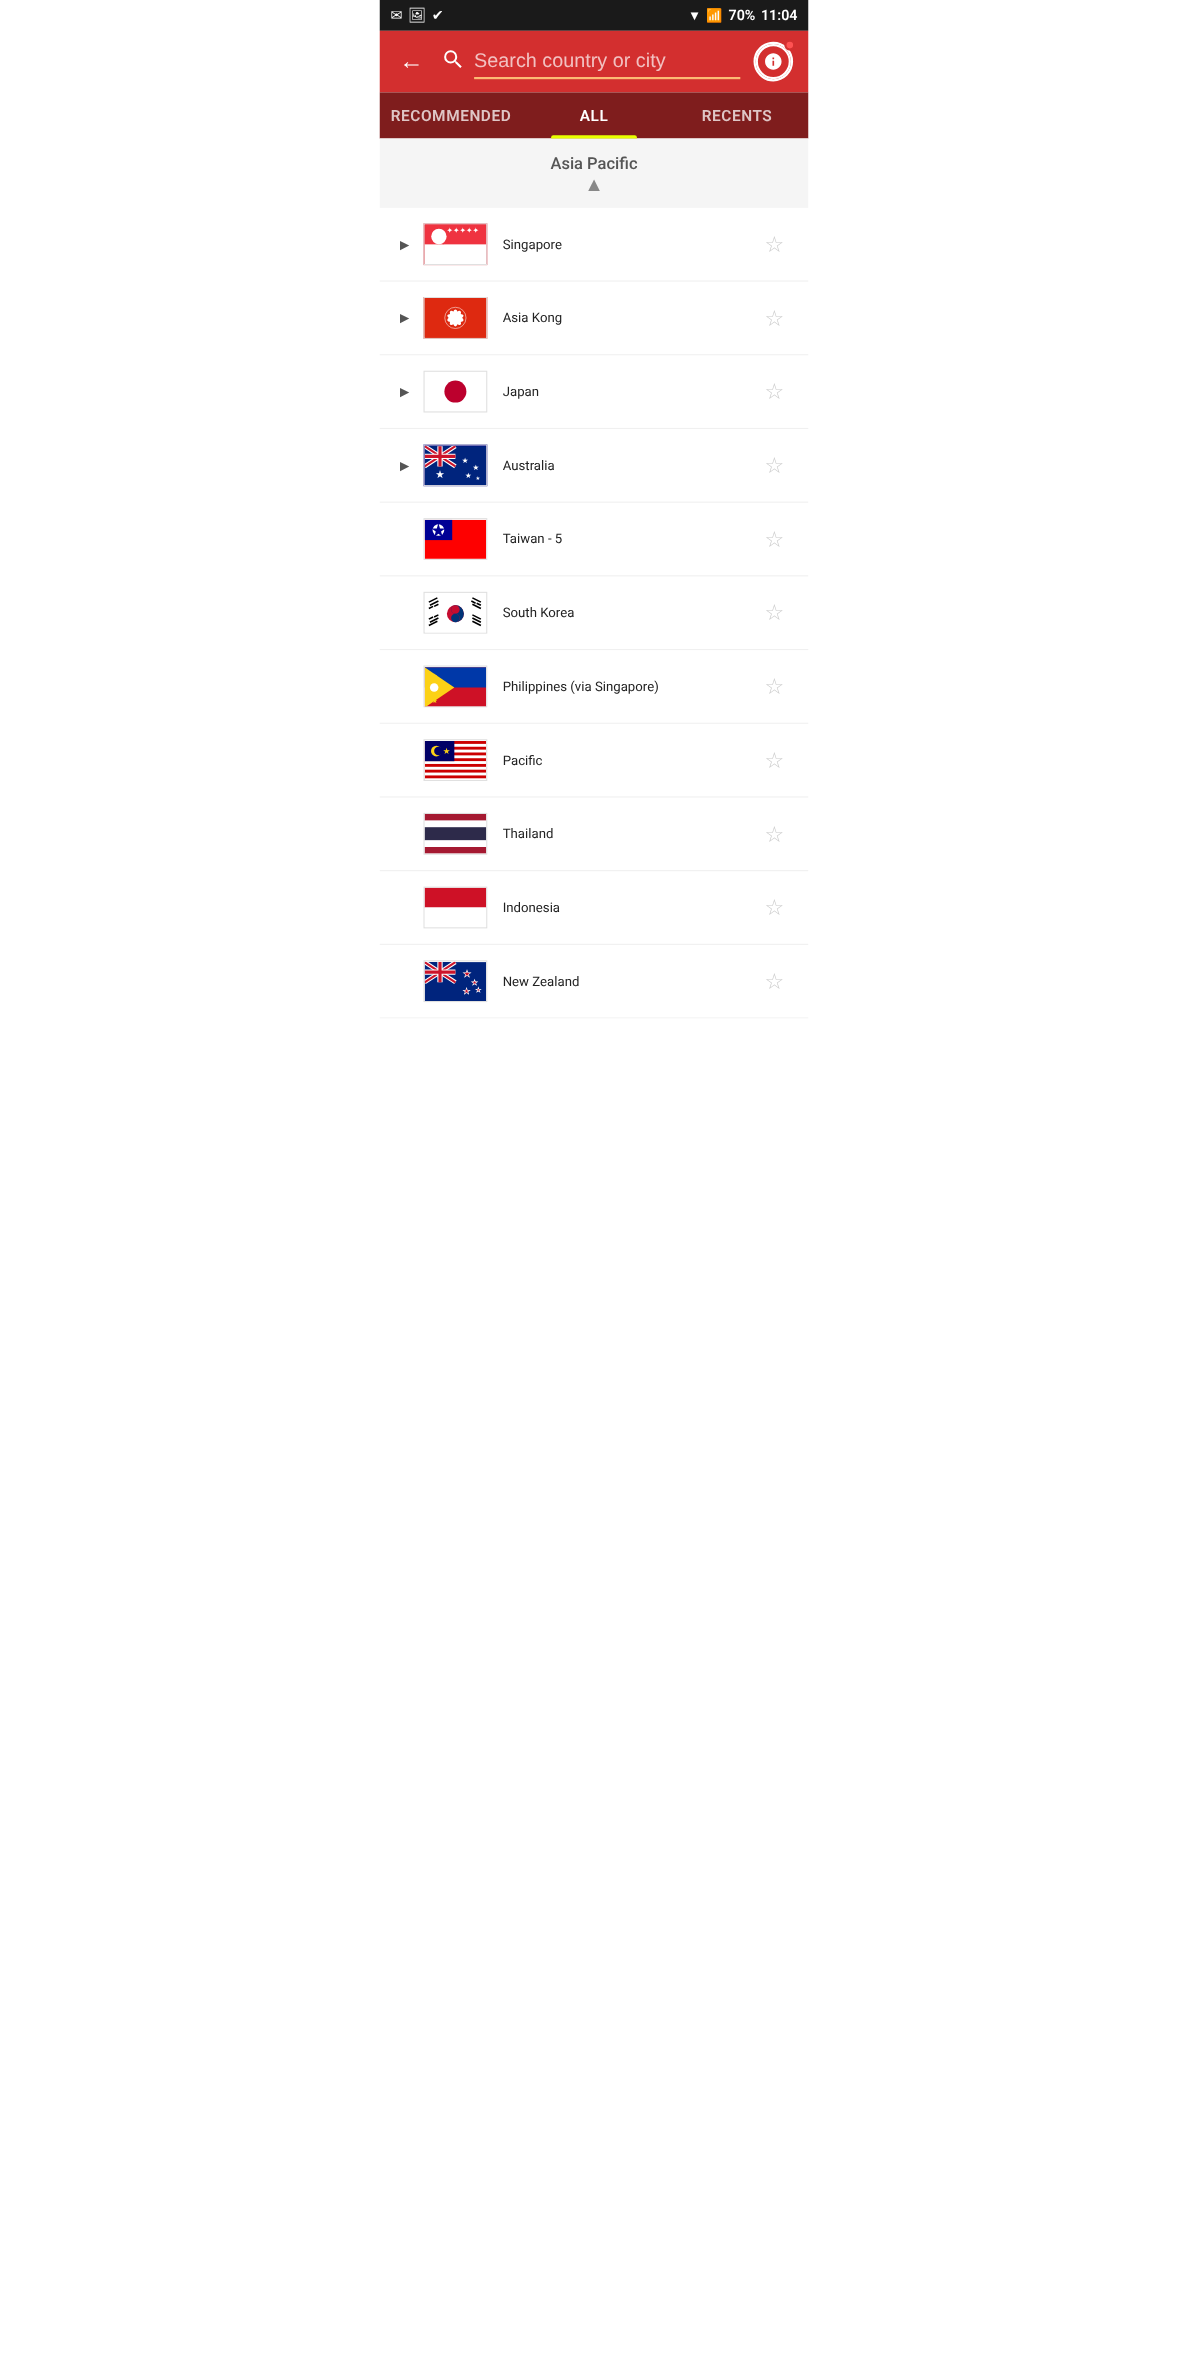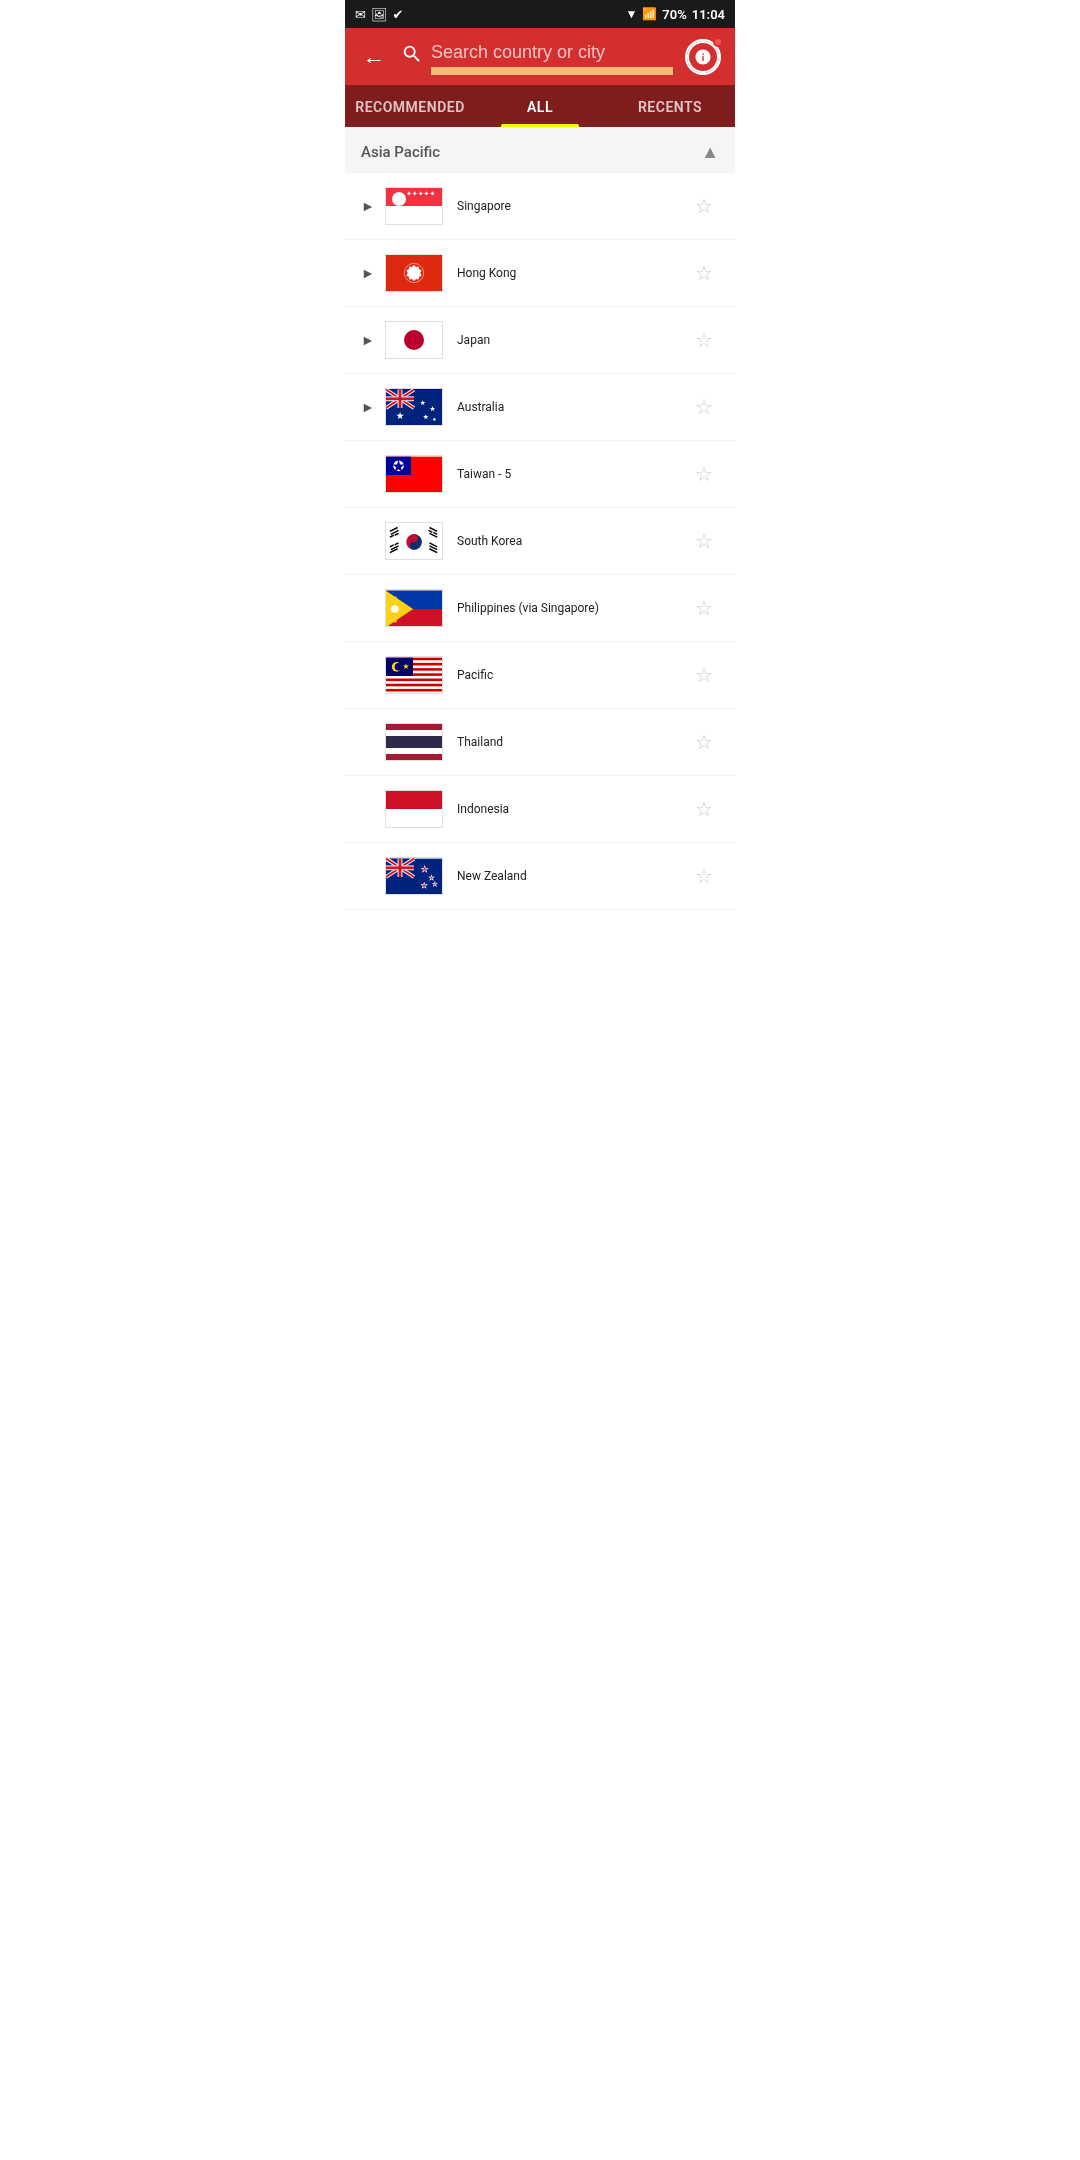--- a/index.html
+++ b/index.html
@@ -48,21 +48,21 @@
       align-items: center;
       gap: 8px;
     }
     .search-icon-wrap {
       color: #fff;
       font-size: 20px;
     }
     .search-input {
       background: transparent;
       border: none;
-      border-bottom: 8px solid #fdba74;
+      border-bottom: 2px solid #fdba74;
       color: #fff;
       font-size: 18px;
       padding: 4px 0;
       width: 100%;
       outline: none;
     }
     .search-input::placeholder { color: rgba(255,255,255,0.7); }
     .help-btn {
       width: 36px;
       height: 36px;
@@ -133,20 +133,21 @@
     
     .content { background: #fff; }
 
     
     .section-header {
       display: flex;
       align-items: center;
       justify-content: space-between;
       padding: 14px 16px 10px;
       background: #f5f5f5;
+      flex-direction: column;
     }
     .section-title {
       font-size: 15px;
       color: #555;
       font-weight: 500;
     }
     .chevron-up {
       font-size: 18px;
       color: #888;
       cursor: pointer;
@@ -323,21 +324,21 @@
         <circle cx="29" cy="19" r="10" fill="none" stroke="#fff" stroke-width="0.5"></circle>
         <g fill="white" transform="translate(29,19)">
           <ellipse rx="3" ry="8" transform="rotate(0)"></ellipse>
           <ellipse rx="3" ry="8" transform="rotate(72)"></ellipse>
           <ellipse rx="3" ry="8" transform="rotate(144)"></ellipse>
           <ellipse rx="3" ry="8" transform="rotate(216)"></ellipse>
           <ellipse rx="3" ry="8" transform="rotate(288)"></ellipse>
         </g>
       </svg>
     </div>
-    <span class="country-name">Hong Kong</span>
+    <span class="country-name">Asia Kong</span>
     <div class="star-btn">☆</div>
   </div>
 
   <div class="country-item">
     <div class="expand-arrow">►</div>
     <div class="flag flag-jp">
       <div class="circle"></div>
     </div>
     <span class="country-name">Japan</span>
     <div class="star-btn">☆</div>

